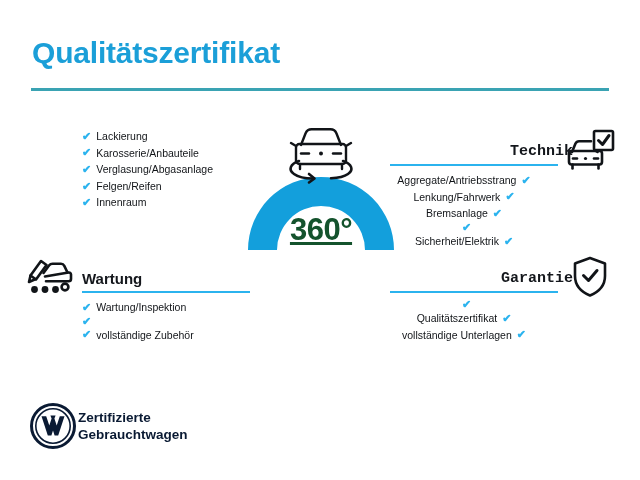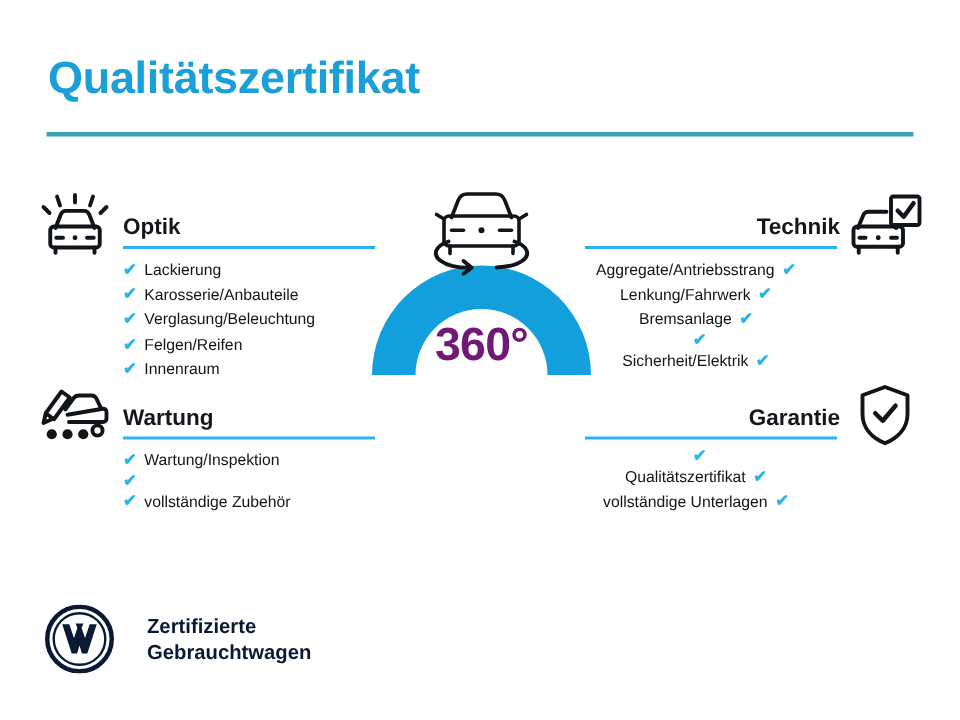--- a/index.html
+++ b/index.html
@@ -55,21 +55,21 @@
   }
   .quad-title {
     font-size: 15px;
     font-weight: bold;
     color: #14171C;
     position: absolute;
     bottom: 12px;
     white-space: nowrap;
   }
   .left .quad-title  { left: 62px; }
-  .right .quad-title { right: 60px; }
+  .right .quad-title { right: 47px; font-family: Liberation Mono, monospace; }
 
   .quad-rule {
     position: absolute;
     bottom: 6px;
     height: 2px;
     background: #2BB3EE;
   }
   .left .quad-rule  { left: 62px;  width: 168px; }
   .right .quad-rule { right: 62px; width: 168px; }
 
@@ -121,22 +121,23 @@
   }
   #badge svg { display: block; width: 100%; height: 100%; }
   #badge-360 {
     position: absolute;
     left: 0;
     top: 62px;
     width: 186px;
     text-align: center;
     font-size: 31px;
     font-weight: bold;
-    color: #701a75;
+    color: #14532d;
     letter-spacing: -0.5px;
+    text-decoration: underline;
   }
   #badge-car {
     position: absolute;
     left: 279px;
     top: 121px;
     width: 84px;
     height: 64px;
   }
   #badge-car svg { display: block; width: 100%; height: 100%; }
 
@@ -144,69 +145,49 @@
   #footer {
     position: absolute;
     left: 30px;
     top: 403px;
     display: flex;
     align-items: center;
   }
   #vw-logo { width: 46px; height: 46px; }
   #vw-logo svg { display: block; width: 100%; height: 100%; }
   #footer-text {
-    margin-left: 22px;
+    margin-left: 2px;
     font-size: 13.5px;
     font-weight: bold;
     line-height: 17px;
     color: #0A1A33;
     white-space: nowrap;
   }
 </style>
 </head>
 <body>
 
 <div id="page">
 
   <div id="page-title">Qualitätszertifikat</div>
   <div id="title-rule"></div>
 
   <div class="quad left row1">
-    <div class="quad-head">
-      <div class="quad-icon">
-        <svg viewBox="0 0 52 44" fill="none" stroke="#111418" stroke-width="2.6" stroke-linecap="round" stroke-linejoin="round">
-          <path d="M16 9 L14 3"></path>
-          <path d="M26 7 L26 2"></path>
-          <path d="M36 9 L38 3"></path>
-          <path d="M9 14 L5 10"></path>
-          <path d="M43 14 L47 10"></path>
-          <path d="M13 24 L16.5 15 C17.2 13.4 18.4 12.6 20 12.6 L32 12.6 C33.6 12.6 34.8 13.4 35.5 15 L39 24"></path>
-          <rect x="9.5" y="23" width="33" height="14" rx="2.4"></rect>
-          <path d="M13.5 30.5 L18 30.5"></path>
-          <path d="M34 30.5 L38.5 30.5"></path>
-          <circle cx="26" cy="30.5" r="1.6" fill="#111418" stroke="none"></circle>
-          <path d="M13 37 L13 40.5"></path>
-          <path d="M39 37 L39 40.5"></path>
-        </svg>
-      </div>
-      <div class="quad-title">Optik</div>
-      <div class="quad-rule"></div>
-    </div>
     <ul class="checklist">
       <li>
           <span class="tick">✔</span>
           <span>Lackierung</span>
         </li>
       <li>
           <span class="tick">✔</span>
           <span>Karosserie/Anbauteile</span>
         </li>
       <li>
           <span class="tick">✔</span>
-          <span>Verglasung/Beleuchtung</span>
+          <span>Verglasung/Abgasanlage</span>
         </li>
       <li>
           <span class="tick">✔</span>
           <span>Felgen/Reifen</span>
         </li>
       <li>
           <span class="tick">✔</span>
           <span>Innenraum</span>
         </li>
     </ul>

